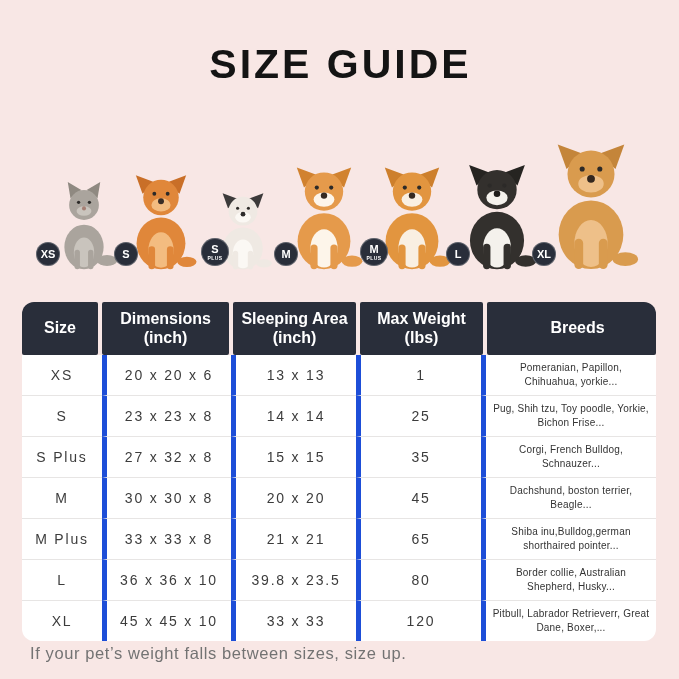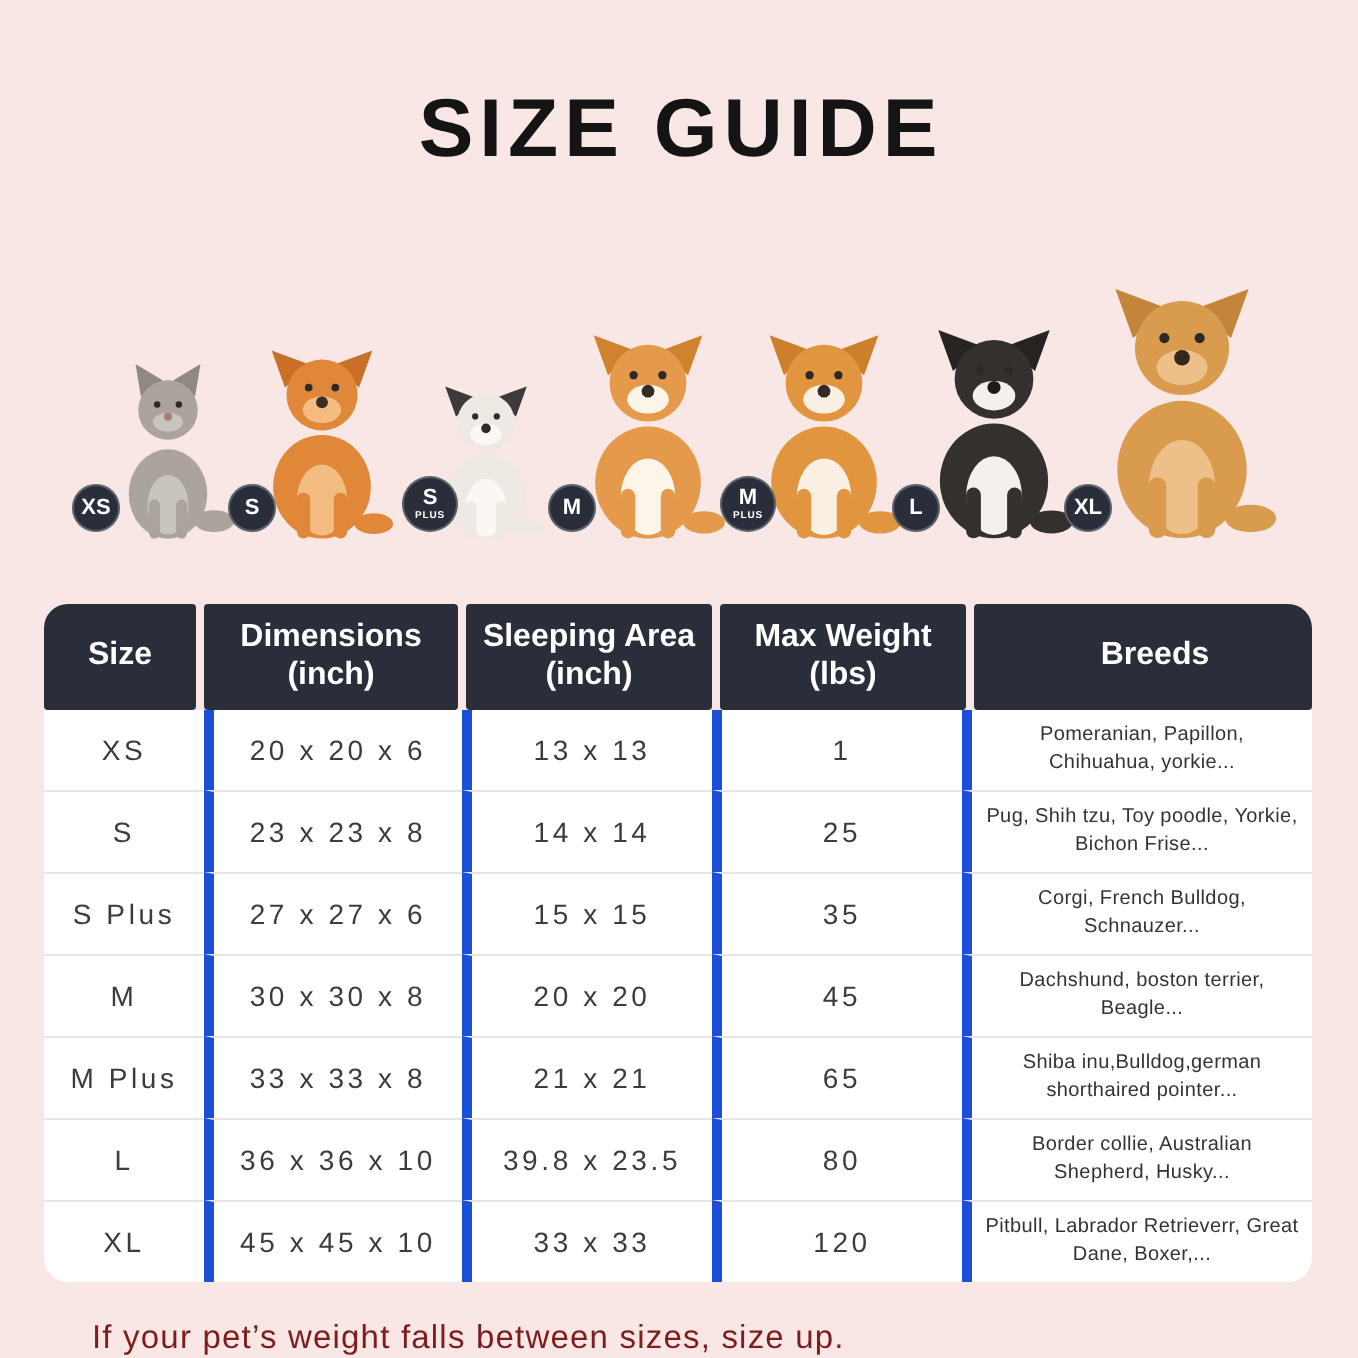--- a/index.html
+++ b/index.html
@@ -88,22 +88,22 @@
   }
   .td.c1{border-left:none;}
   .r0 .td{border-top:none;}
   .td.breeds{
     font-size:10px;letter-spacing:.2px;line-height:1.4;
     padding:0 6px;color:#333333;
   }
 
   
   .footnote{
-    position:absolute;left:30px;top:644px;margin:16px;
-    font-size:16.5px;letter-spacing:.6px;color:#7f1d1d;
+    position:absolute;left:30px;top:644px;margin:0;
+    font-size:16.5px;letter-spacing:.6px;color:#737373;
   }
 </style>
 </head>
 <body>
 
 <svg width="0" height="0" style="position:absolute" aria-hidden="true">
   <defs>
     <symbol id="pet-dog" viewBox="0 0 100 130" preserveAspectRatio="xMidYMax meet">
       <ellipse class="f-main" cx="85" cy="119" rx="13" ry="7"></ellipse>
       <ellipse class="f-main" cx="50" cy="94" rx="33" ry="35"></ellipse>
@@ -251,21 +251,21 @@
       <div style="display:contents">
         <div class="td c1">S</div>
         <div class="td">23 x 23 x 8</div>
         <div class="td">14 x 14</div>
         <div class="td">25</div>
         <div class="td breeds">Pug, Shih tzu, Toy poodle, Yorkie, Bichon Frise...</div>
       </div>
 
       <div style="display:contents">
         <div class="td c1">S Plus</div>
-        <div class="td">27 x 27 x 6</div>
+        <div class="td">27 x 32 x 8</div>
         <div class="td">15 x 15</div>
         <div class="td">35</div>
         <div class="td breeds">Corgi, French Bulldog, Schnauzer...</div>
       </div>
 
       <div style="display:contents">
         <div class="td c1">M</div>
         <div class="td">30 x 30 x 8</div>
         <div class="td">20 x 20</div>
         <div class="td">45</div>

